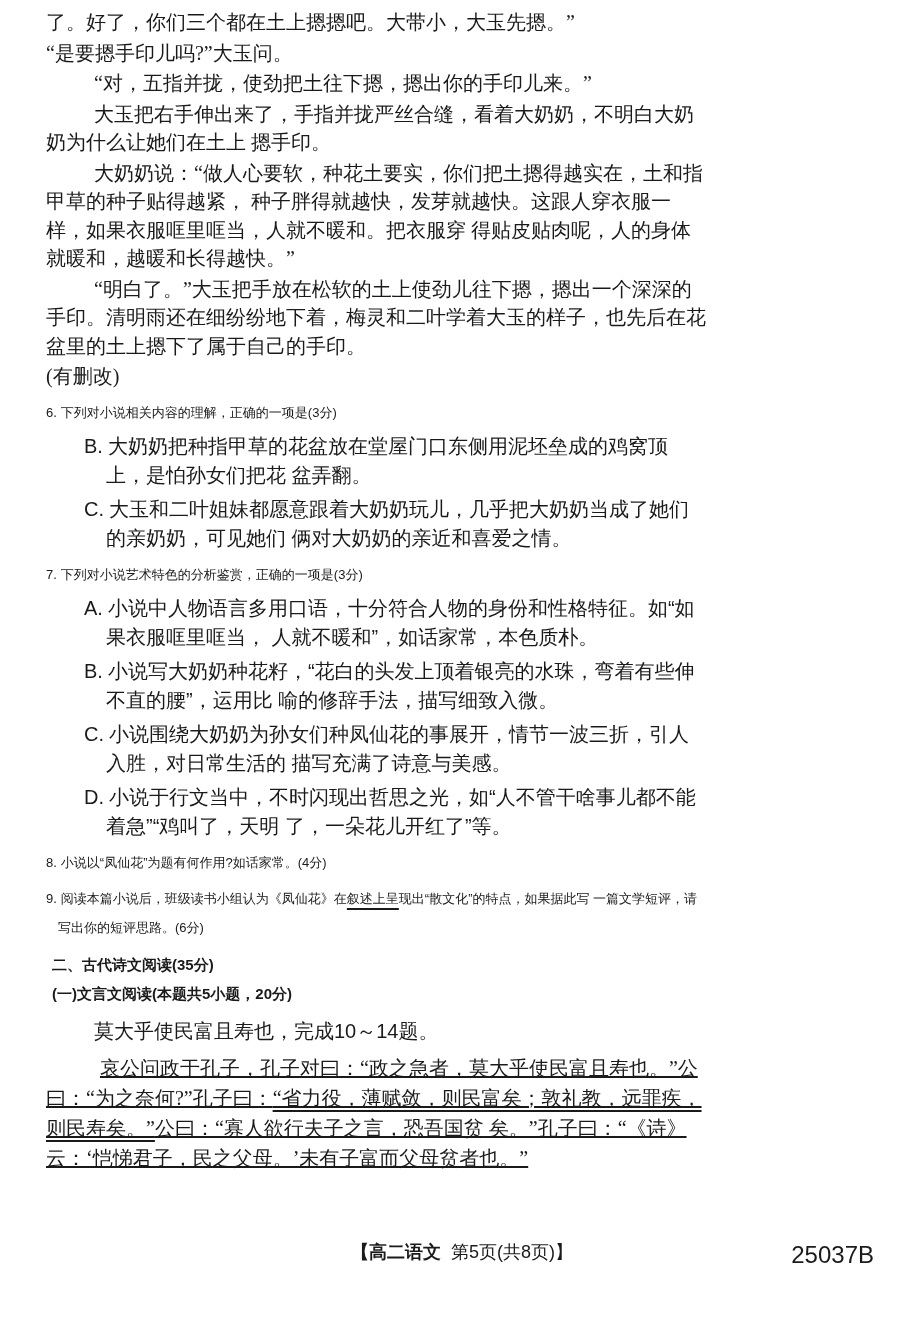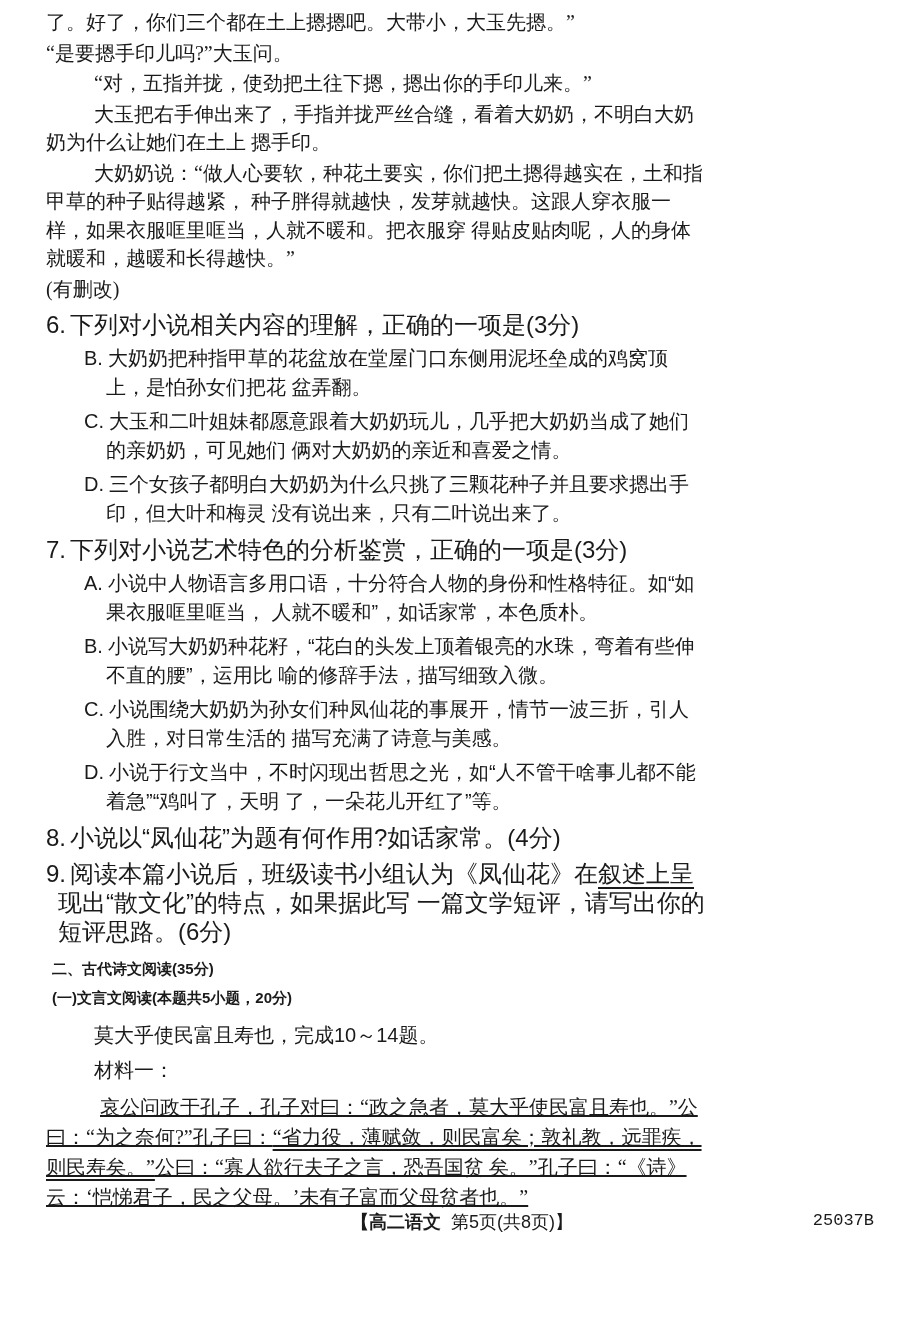--- a/index.html
+++ b/index.html
@@ -28,21 +28,21 @@
   .attribution {
     text-align: left;
     padding-right: 16px;
     margin-top: 2px;
   }
 
   
   .q { margin-top: 7px; }
   .stem {
     margin: 0;
-    font-size: 24px;
+    font-size: 13px;
     line-height: 29px;
     padding-left: 12px;
     text-indent: -12px;
   }
   .qnum { margin-right: 4px; }
   .opt {
     margin: 5px 0 0 0;
     font-size: 20px;
     line-height: 29px;
     padding-left: 60px;
@@ -71,53 +71,53 @@
   }
   .u-seg {
     text-decoration: underline;
     text-underline-offset: 5px;
     text-decoration-thickness: 1.5px;
   }
 
   
   .footer {
     position: absolute;
-    top: 1210px; left: 0;
+    top: 1240px; left: 0;
     width: 900px; height: 26px;
     font-size: 18px;
     padding-left: 24px;
   }
   .footer-center { text-align: center; }
   .footer-center .bold { font-weight: bold; }
   .footer-code {
     position: absolute;
     right: 26px; top: 1px;
-    font-family: Liberation Mono, monospace;
-    font-size: 17px;
+    font-family: Liberation Sans, sans-serif;
+    font-size: 24px;
   }
 </style>
 </head>
 <body>
 
 <div class="page">
 
   <section class="novel serif">
     <p>了。好了，你们三个都在土上摁摁吧。大带小，大玉先摁。”</p>
     <p>“是要摁手印儿吗?”大玉问。</p>
     <p class="ind">“对，五指并拢，使劲把土往下摁，摁出你的手印儿来。”</p>
     <p class="ind">大玉把右手伸出来了，手指并拢严丝合缝，看着大奶奶，不明白大奶奶为什么让她们在土上 摁手印。</p>
     <p class="ind">大奶奶说：“做人心要软，种花土要实，你们把土摁得越实在，土和指甲草的种子贴得越紧， 种子胖得就越快，发芽就越快。这跟人穿衣服一样，如果衣服哐里哐当，人就不暖和。把衣服穿 得贴皮贴肉呢，人的身体就暖和，越暖和长得越快。”</p>
+    <p class="ind">“明白了。”大玉把手放在松软的土上使劲儿往下摁，摁出一个深深的手印。清明雨还在细纷纷地下着，梅灵和二叶学着大玉的样子，也先后在花盆里的土上摁下了属于自己的手印。</p>
     <p class="attribution">(有删改)</p>
   </section>
 
   <div class="q sans">
     <p class="stem"><span class="qnum">6.</span><span>下列对小说相关内容的理解，正确的一项是(3分)</span></p>
     <p class="opt"><span class="olabel">B.</span><span>大奶奶把种指甲草的花盆放在堂屋门口东侧用泥坯垒成的鸡窝顶上，是怕孙女们把花 盆弄翻。</span></p>
     <p class="opt"><span class="olabel">C.</span><span>大玉和二叶姐妹都愿意跟着大奶奶玩儿，几乎把大奶奶当成了她们的亲奶奶，可见她们 俩对大奶奶的亲近和喜爱之情。</span></p>
-    <p class="opt"><span class="olabel">D.</span><span>三个女孩子都明白大奶奶为什么只挑了三颗花种子并且要求摁出手印，但大叶和梅灵 没有说出来，只有二叶说出来了。</span></p>
   </div>
 
   <div class="q sans">
     <p class="stem"><span class="qnum">7.</span><span>下列对小说艺术特色的分析鉴赏，正确的一项是(3分)</span></p>
     <p class="opt"><span class="olabel">A.</span><span>小说中人物语言多用口语，十分符合人物的身份和性格特征。如“如果衣服哐里哐当， 人就不暖和”，如话家常，本色质朴。</span></p>
     <p class="opt"><span class="olabel">B.</span><span>小说写大奶奶种花籽，“花白的头发上顶着银亮的水珠，弯着有些伸不直的腰”，运用比 喻的修辞手法，描写细致入微。</span></p>
     <p class="opt"><span class="olabel">C.</span><span>小说围绕大奶奶为孙女们种凤仙花的事展开，情节一波三折，引人入胜，对日常生活的 描写充满了诗意与美感。</span></p>
     <p class="opt"><span class="olabel">D.</span><span>小说于行文当中，不时闪现出哲思之光，如“人不管干啥事儿都不能着急”“鸡叫了，天明 了，一朵花儿开红了”等。</span></p>
   </div>
 
@@ -125,21 +125,20 @@
     <p class="stem"><span class="qnum">8.</span><span>小说以“凤仙花”为题有何作用?如话家常。(4分)</span></p>
   </div>
 
   <div class="q sans">
     <p class="stem"><span class="qnum">9.</span><span>阅读本篇小说后，班级读书小组认为《凤仙花》在</span><span class="u-seg">叙述上呈</span><span>现出“散文化”的特点，如果据此写 一篇文学短评，请写出你的短评思路。(6分)</span></p>
   </div>
 
   <h2 class="sec-title sans">二、古代诗文阅读(35分)</h2>
   <h3 class="sec-sub sans">(一)文言文阅读(本题共5小题，20分)</h3>
   <p class="instruction sans">莫大乎使民富且寿也，完成10～14题。</p>
-  <p class="material sans">材料一：</p>
 
   <p class="classical serif"><span>哀公问政于孔子，孔子对曰：“政之急者，莫大乎使民富且寿也。”公曰：“为之奈何?”孔子曰：</span><span class="u-seg">“省力役，薄赋敛，则民富矣；敦礼教，远罪疾，则民寿矣。”</span><span>公曰：“寡人欲行夫子之言，恐吾国贫 矣。”孔子曰：“《诗》云：‘恺悌君子，民之父母。’未有子富而父母贫者也。”</span></p>
 
   <div class="footer">
     <div class="footer-center sans"><span class="bold">【高二语文</span>&nbsp;&nbsp;<span>第5页(共8页)】</span></div>
     <div class="footer-code">25037B</div>
   </div>
 
 </div>
 

